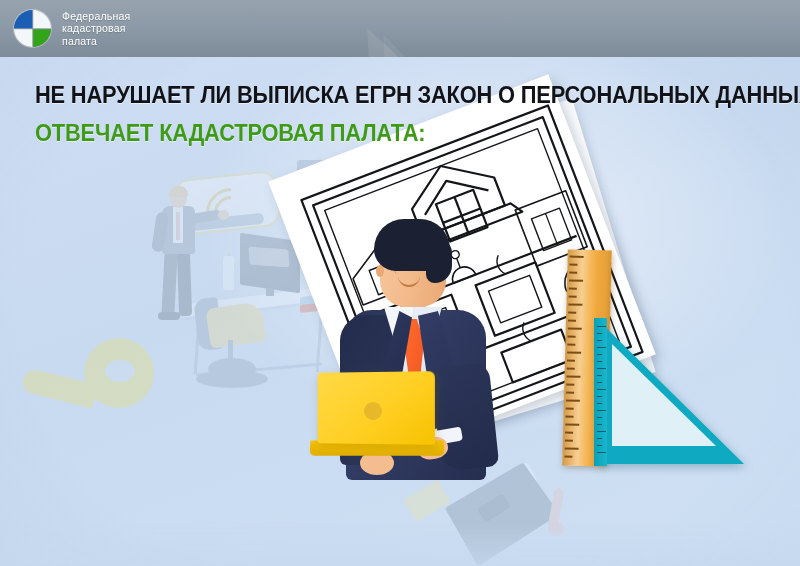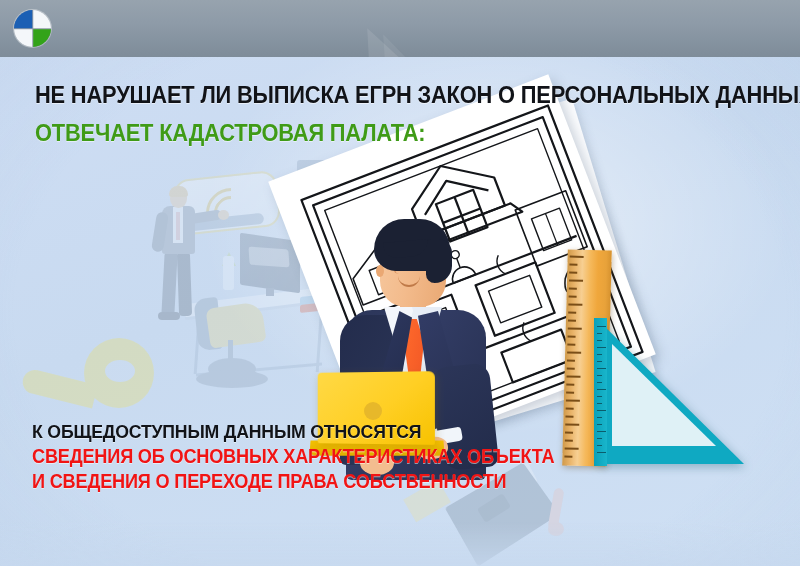--- a/index.html
+++ b/index.html
@@ -562,25 +562,25 @@
     <div class="htri2"></div>
     <div class="header-inner">
       <div class="logo-mark">
         <div class="logo-q q-tl"></div>
         <div class="logo-q q-tr"></div>
         <div class="logo-q q-bl"></div>
         <div class="logo-q q-br"></div>
         <div class="logo-cross-v"></div>
         <div class="logo-cross-h"></div>
       </div>
+      <div class="logo-text">
+        <div>Федеральная</div>
+        <div>кадастровая</div>
+        <div>палата</div>
+      </div>
     </div>
   </div>
 
   <div class="headline">НЕ НАРУШАЕТ ЛИ ВЫПИСКА ЕГРН ЗАКОН О ПЕРСОНАЛЬНЫХ ДАННЫХ?</div>
   <div class="subhead">ОТВЕЧАЕТ КАДАСТРОВАЯ ПАЛАТА:</div>
 
-  <div class="bottom-block">
-    <div class="b-line b-black">К ОБЩЕДОСТУПНЫМ ДАННЫМ ОТНОСЯТСЯ</div>
-    <div class="b-line b-red">СВЕДЕНИЯ ОБ ОСНОВНЫХ ХАРАКТЕРИСТИКАХ ОБЪЕКТА</div>
-    <div class="b-line b-red">И СВЕДЕНИЯ О ПЕРЕХОДЕ ПРАВА СОБСТВЕННОСТИ</div>
-  </div>
 
 </div>
 
 </body></html>

